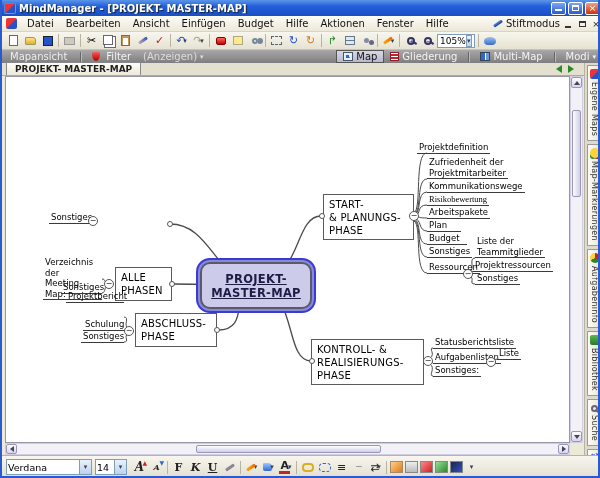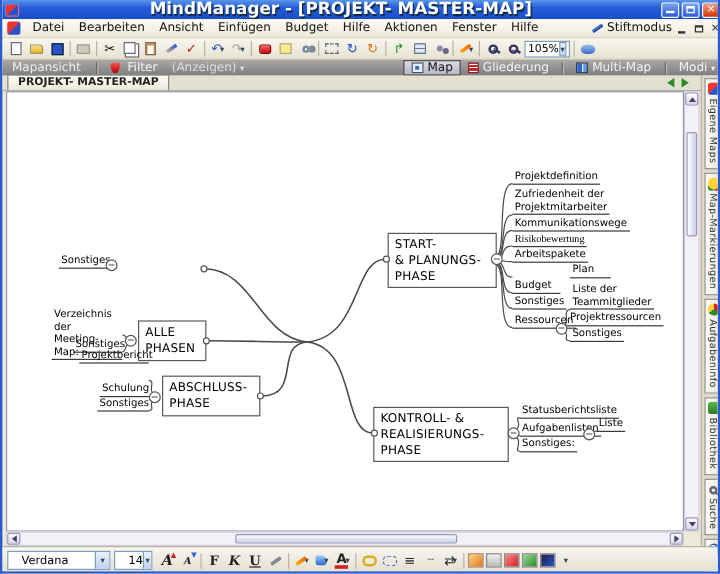--- a/index.html
+++ b/index.html
@@ -4,22 +4,22 @@
 <style>
   * { box-sizing: border-box; margin: 0; padding: 0; }
   html,body { width:600px; height:478px; overflow:hidden; }
   body { font-family:"DejaVu Sans","Liberation Sans",sans-serif; background:#ece9d8; position:relative;
          border-left:2px solid #2a5ad0; border-right:2px solid #2a5ad0; border-bottom:2px solid #2a5ad0;}
   .abs { position:absolute; }
 
   
   #titlebar { left:0; top:0; width:600px; height:16px; background:linear-gradient(#5a96e8,#245edb 40%,#1a4fc4);
               display:flex; align-items:center; padding:0 2px; color:#fff; }
-  #titlebar .title { font-size:14px; font-weight:bold; text-shadow:1px 1px 1px #123; margin-left:3px; flex:1;
-                     white-space:nowrap; overflow:hidden;text-align:center; }
+  #titlebar .title { font-size:10px; font-weight:bold; text-shadow:1px 1px 1px #123; margin-left:3px; flex:1;
+                     white-space:nowrap; overflow:hidden; }
   .applogo { width:12px; height:11px; background:linear-gradient(135deg,#e33 45%,#2a52c8 55%); border-radius:2px; border:1px solid #fff4;}
   .winbtn { width:15px; height:13px; margin-left:2px; border:1px solid #fff; border-radius:2px;
             background:linear-gradient(#7aa6f0,#2a5ad0); display:flex; align-items:center; justify-content:center;
             color:#fff; font-size:9px; line-height:1; }
   .winbtn.close { background:linear-gradient(#f0a088,#d33000); }
   .glyph-min { width:7px; height:3px; border-bottom:2px solid #fff; margin-top:3px;}
   .glyph-max { width:7px; height:6px; border:1px solid #fff; border-top:2px solid #fff;}
 
   
   #menubar { left:0; top:16px; width:600px; height:16px; background:linear-gradient(#fdfcf7,#ece9d8);
@@ -133,21 +133,21 @@
   .si-biblio { background:linear-gradient(#5ab84a,#2a7a2a); border-radius:2px; }
   .si-suche { width:7px; height:7px; border:2px solid #667; border-radius:50%; position:relative; margin-top:2px;}
   .si-suche::after { content:""; position:absolute; width:4px; height:2px; background:#667; right:-3px; bottom:-2px; transform:rotate(35deg);}
   .si-learn { background:#2a52c8; border-radius:50%; color:#fff; font-size:8px; font-weight:bold; text-align:center; line-height:10px;}
   .si-learn::after { content:"?"; }
 
   
   #formatbar { left:0; top:455px; width:600px; height:23px; background:linear-gradient(#f8f6ee,#e2ded0);
                border-top:1px solid #b8b4a4; display:flex; align-items:center; padding-left:4px; }
   .combo { background:#fff; border:1px solid #7f9db9; height:16px; display:flex; align-items:center; font-size:9.5px;
-           padding-left:11px; }
+           padding-left:1px; }
   .combo .dd { margin-left:auto; width:12px; height:14px; background:linear-gradient(#eaf2fc,#bcd2ee); border-left:1px solid #7f9db9;
                display:flex; align-items:center; justify-content:center; font-size:7px; color:#345;}
   .fb { width:17px; height:17px; display:flex; align-items:center; justify-content:center; font-size:11px; color:#222; position:relative;}
   .serif { font-family:"DejaVu Serif","Liberation Serif",serif; font-weight:bold; }
   .ital { font-style:italic; }
   .und { text-decoration:underline; }
   .a-small { font-size:8px; } .a-big { font-size:12px; }
   .uparr { position:absolute; top:0; right:1px; font-size:6px; color:#c22;}
   .dnarr { position:absolute; top:0; right:1px; font-size:6px; color:#36c;}
   .hl-pen { width:10px; height:3px; background:linear-gradient(90deg,#fa0,#e60); transform:rotate(-35deg); border-radius:1px;}
@@ -370,39 +370,45 @@
       <path d="M122,251 C117,249 124,240 118,240"></path>
       <path d="M122,254 L118,253"></path>
       <path d="M122,257 C117,259 124,265 118,265"></path>
       <path d="M424,281 C430,277 422,271 427,271"></path>
       <path d="M424,284 L427,286"></path>
       <path d="M424,287 C430,291 422,299 427,299"></path>
       <path d="M487,284 L491,282"></path>
     </g>
   </svg>
 
+  <div id="central">
+    <div class="inner">
+      <div class="ctext">PROJEKT-
+MASTER-MAP</div>
+    </div>
+  </div>
 
   <div class="topic-box" style="left:317px; top:117px; width:91px; height:46px;">START-
 &amp; PLANUNGS-
 PHASE</div>
   <div class="topic-box" style="left:109px; top:190px; width:57px; height:34px;">ALLE
 PHASEN</div>
   <div class="topic-box" style="left:129px; top:236px; width:82px; height:34px;">ABSCHLUSS-
 PHASE</div>
   <div class="topic-box" style="left:305px; top:262px; width:113px; height:46px;">KONTROLL- &amp;
 REALISIERUNGS-
 PHASE</div>
 
-  <div class="sub-label" style="left:421px; top:65px;">Projektdefinition</div>
+  <div class="sub-label" style="left:411px; top:65px;">Projektdefinition</div>
   <div class="sub-label" style="left:421px; top:80px;">Zufriedenheit der
 Projektmitarbeiter</div>
   <div class="sub-label" style="left:421px; top:104px;">Kommunikationswege</div>
   <div class="sub-label" style="left:421px; top:117px;font-family:Liberation Serif, serif;">Risikobewertung</div>
   <div class="sub-label" style="left:421px; top:130px;">Arbeitspakete</div>
-  <div class="sub-label" style="left:421px; top:143px; min-width:34px;margin-left:48px;">Plan</div>
+  <div class="sub-label" style="left:421px; top:143px; min-width:34px;">Plan</div>
   <div class="sub-label" style="left:421px; top:156px; min-width:40px;">Budget</div>
   <div class="sub-label" style="left:421px; top:169px;">Sonstiges</div>
   <div class="sub-label" style="left:421px; top:185px;">Ressourcen</div>
   <div class="sub-label" style="left:469px; top:159px;">Liste der
 Teammitglieder</div>
   <div class="sub-label" style="left:467px; top:183px;">Projektressourcen</div>
   <div class="sub-label" style="left:469px; top:196px;">Sonstiges</div>
 
   <div class="sub-label ra" style="left:43px; top:135px; width:41px;">Sonstiges</div>
   <div class="sub-label" style="left:37px; top:180px; width:59px;">Verzeichnis der

